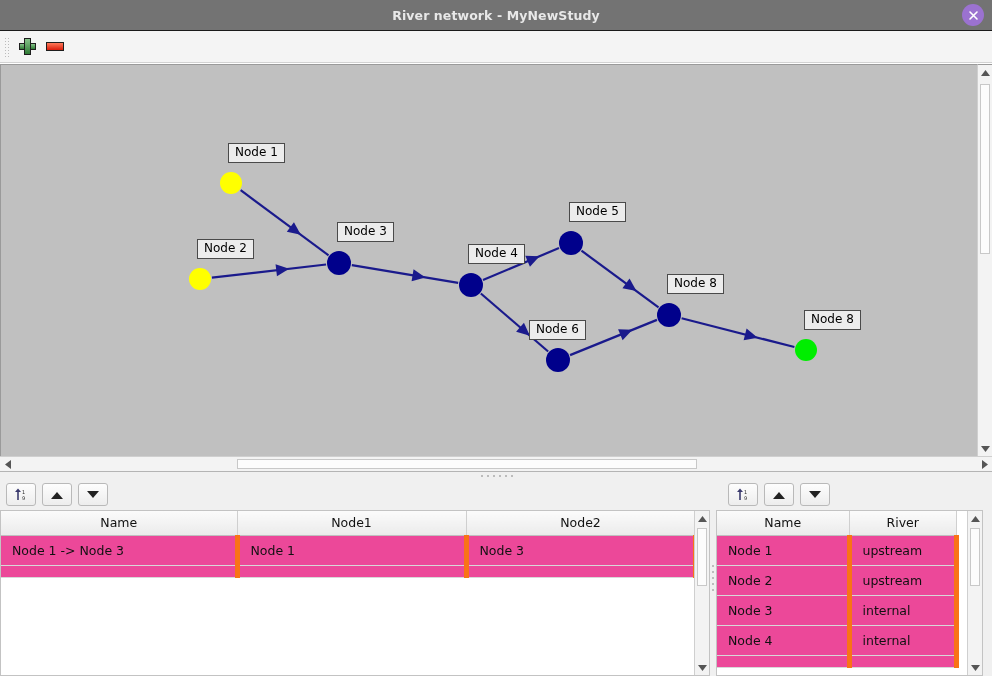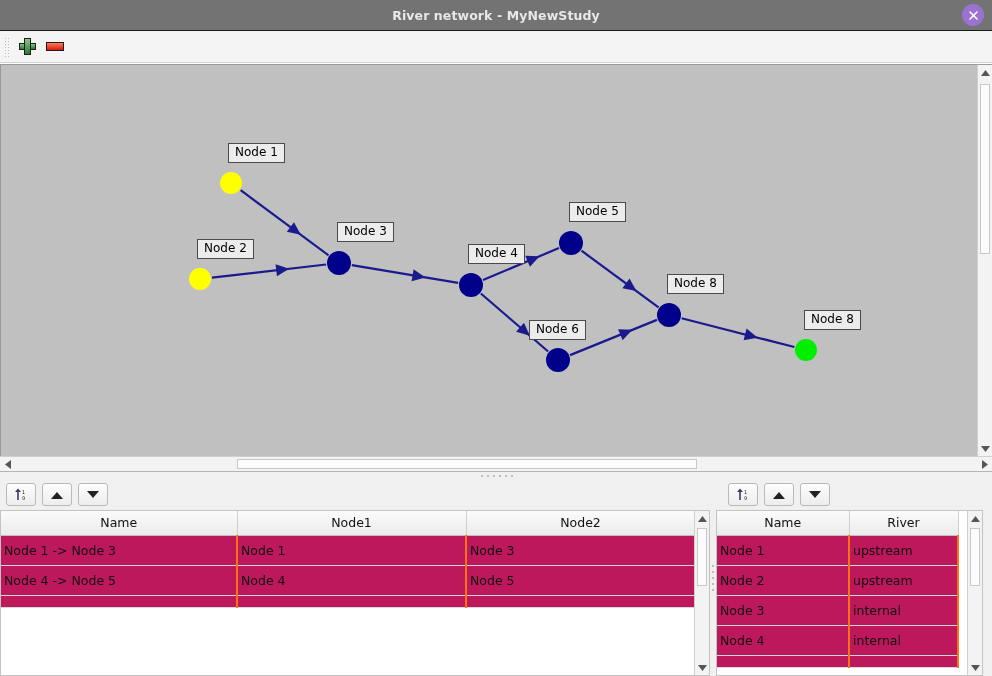--- a/index.html
+++ b/index.html
@@ -245,26 +245,26 @@
     border-right: 1px solid #cfcfcf;
     border-bottom: 1px solid #bfbfbf;
     font-weight: normal;
     color: #111;
     height: 24px;
     text-align: center;
     font-size: 12.5px;
     cursor: pointer;
   }
   table.grid td {
-    border-right: 2px solid #f97316;
+    border-right: 5px solid #f97316;
     border-bottom: 1px solid #d8d8d8;
     height: 30px;
-    padding: 0 0 0 3px;
+    padding: 0 0 0 11px;
     color: #111;
-    background: #be185d;
+    background: #ec4899;
     white-space: nowrap;
     overflow: hidden;
     cursor: default;
   }
   table.grid tr.filler td { height: 12px; }
 </style>
 </head>
 <body>
 
 <div class="window">
@@ -414,25 +414,20 @@
                   <th>Node1</th>
                   <th>Node2</th>
                 </tr>
               </thead>
             <tbody id="reaches-body">
                 <tr>
                   <td>Node 1 -&gt; Node 3</td>
                   <td>Node 1</td>
                   <td>Node 3</td>
                 </tr>
-                <tr>
-                  <td>Node 4 -&gt; Node 5</td>
-                  <td>Node 4</td>
-                  <td>Node 5</td>
-                </tr>
                 <tr class="filler">
                   <td></td>
                   <td></td>
                   <td></td>
                 </tr>
               </tbody>
           </table>
         </div>
         <div class="vscroll" style="border-top:none;">
           <div class="sb-btn">

